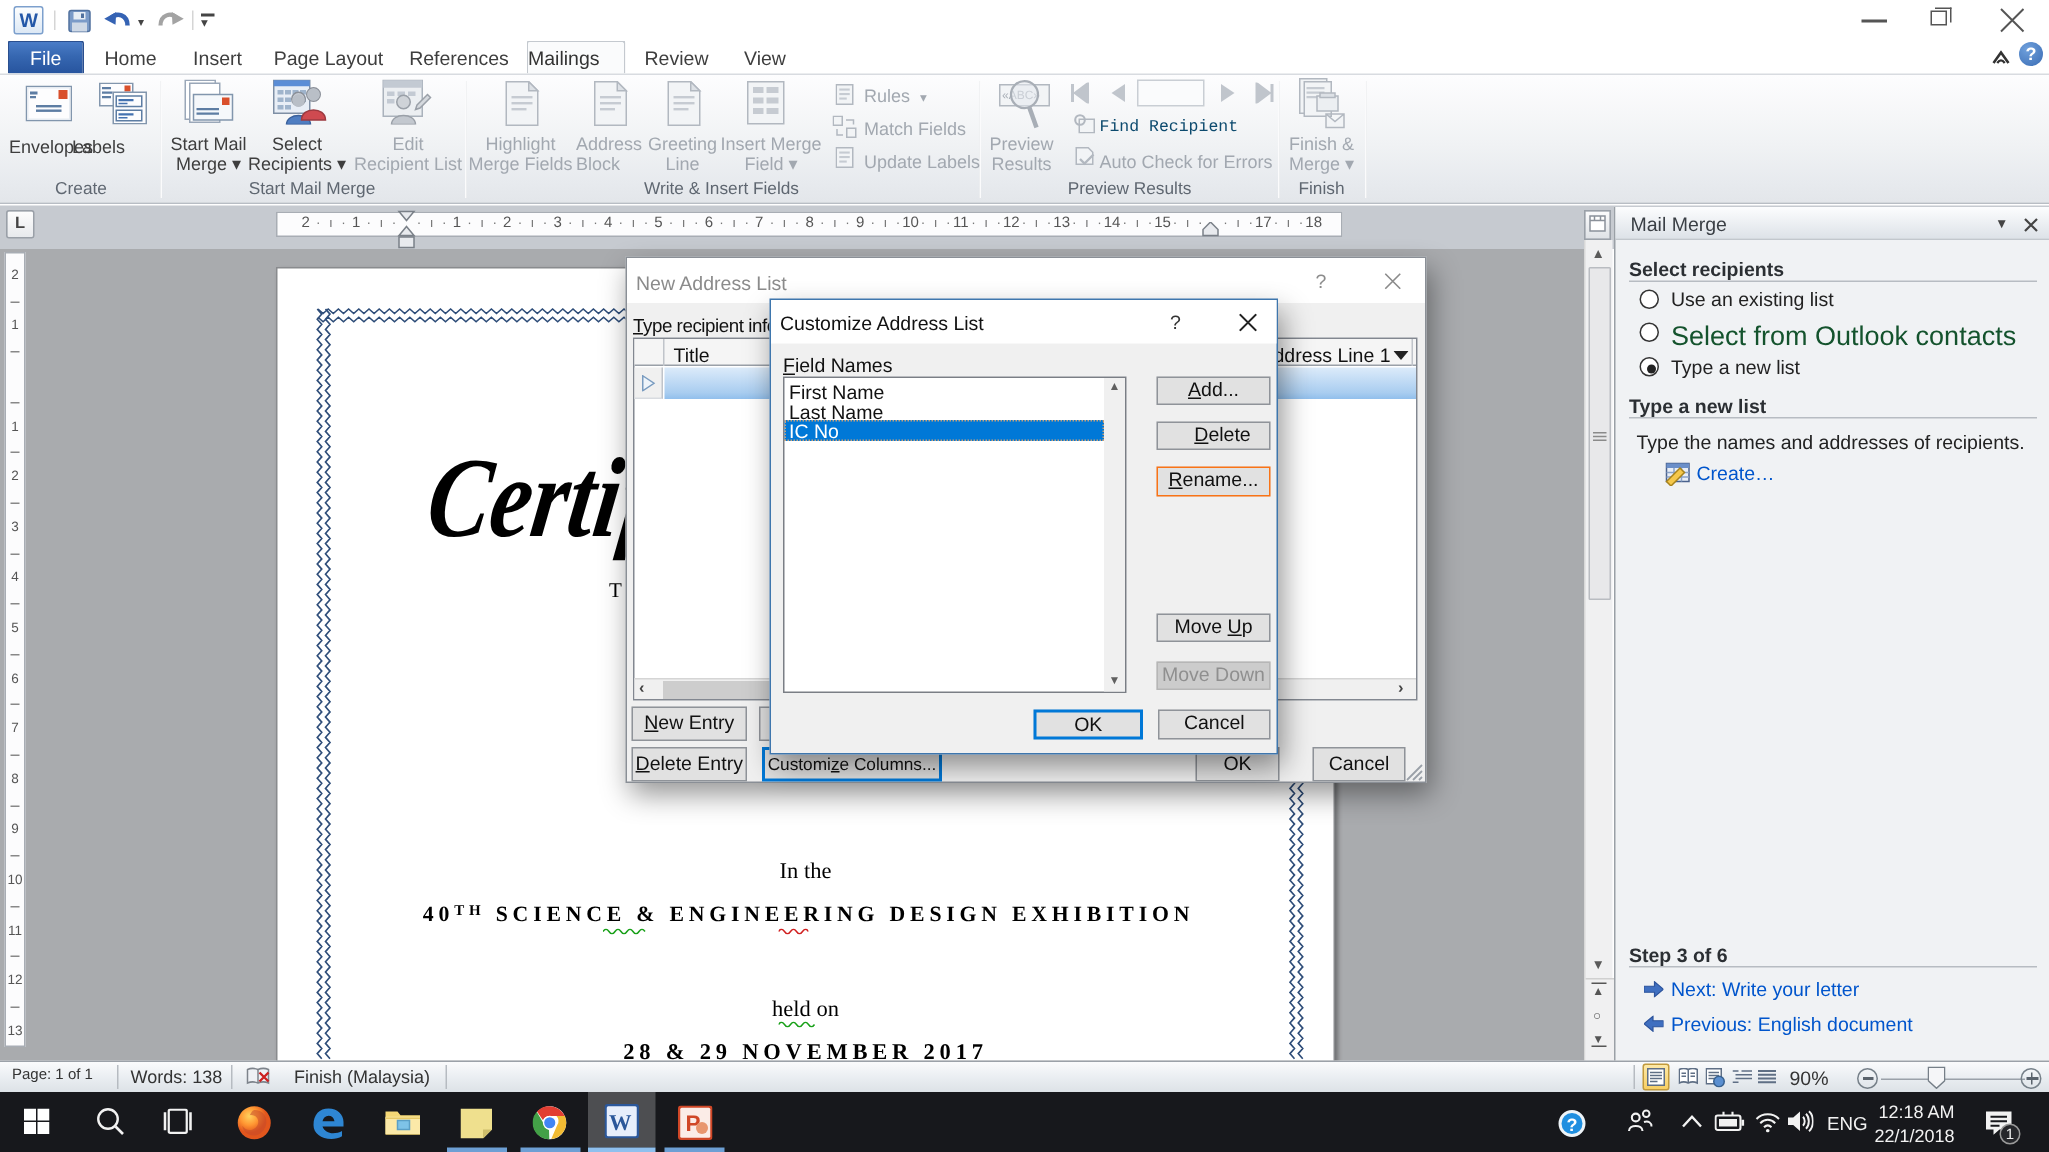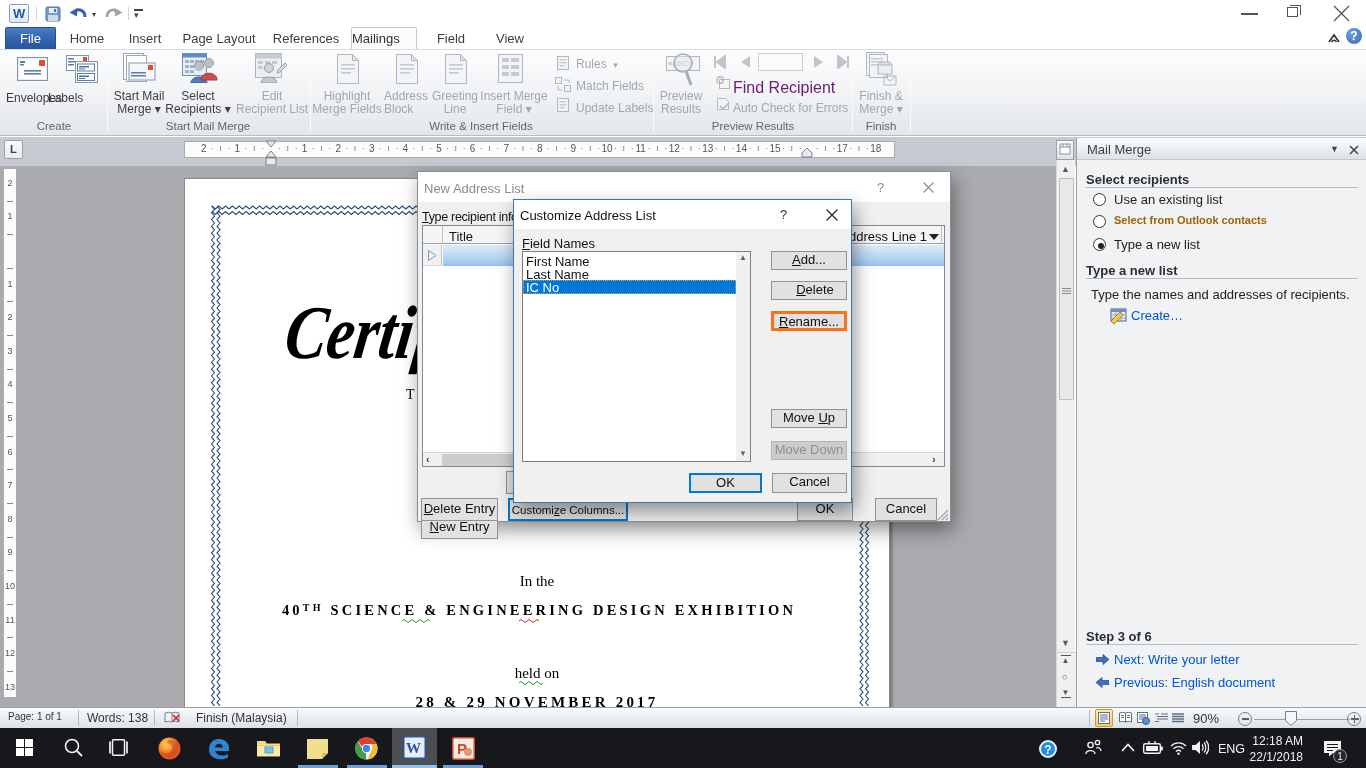--- a/index.html
+++ b/index.html
@@ -41,21 +41,21 @@
  <svg class="ab" style="left:1333px;top:5px;" width="17" height="17" viewBox="0 0 17 17">
       <path d="M1,1 L16,16 M16,1 L1,16" stroke="#555" stroke-width="1.3"></path>
     </svg>
 </div>
 <div class="ab" style="left:0;top:27px;width:1366px;height:22px;background:#fff;"> 
     <div class="ab" style="left:5px;top:0;width:51px;height:22px;background:linear-gradient(#4a7cc7,#3667b1 45%,#27549e);border:1px solid #2a4f8f;border-bottom:none;border-radius:2px 2px 0 0;color:#fff;font-size:13px;text-align:center;line-height:21px;">File</div> 
     <div class="t" style="left:87px;top:4px;transform:translateX(-50%);font-size:13px;color:#3e3e3e;">Home</div> 
     <div class="t" style="left:145px;top:4px;transform:translateX(-50%);font-size:13px;color:#3e3e3e;">Insert</div> 
     <div class="t" style="left:219px;top:4px;transform:translateX(-50%);font-size:13px;color:#3e3e3e;">Page Layout</div> 
     <div class="t" style="left:306px;top:4px;transform:translateX(-50%);font-size:13px;color:#3e3e3e;">References</div> 
-    <div class="t" style="left:451px;top:4px;transform:translateX(-50%);font-size:13px;color:#3e3e3e;">Field</div> 
+    <div class="t" style="left:451px;top:4px;transform:translateX(-50%);font-size:13px;color:#3e3e3e;">Review</div> 
     <div class="t" style="left:510px;top:4px;transform:translateX(-50%);font-size:13px;color:#3e3e3e;">View</div> 
     <div class="ab" style="left:351px;top:0;width:66px;height:22px;background:#fafbfc;border:1px solid #c4c9cf;border-bottom:none;border-radius:2px 2px 0 0;font-size:13px;color:#333;text-align:left;line-height:21px;">Mailings</div>
   </div>
 <div class="ab" style="left:0;top:49px;width:1366px;height:87px;background:linear-gradient(#fdfdfe,#f0f2f4 55%,#e7eaee 85%,#e3e6ea);border-top:1px solid #d8dbe0;border-bottom:1px solid #b8bdc4;">
     <div class="ab" style="left:107px;top:4px;width:1px;height:78px;background:#d3d7dc;border-right:1px solid #fbfbfc;"></div>
     <div class="ab" style="left:310px;top:4px;width:1px;height:78px;background:#d3d7dc;border-right:1px solid #fbfbfc;"></div>
     <div class="ab" style="left:653px;top:4px;width:1px;height:78px;background:#d3d7dc;border-right:1px solid #fbfbfc;"></div>
     <div class="ab" style="left:852px;top:4px;width:1px;height:78px;background:#d3d7dc;border-right:1px solid #fbfbfc;"></div>
     <div class="ab" style="left:910px;top:4px;width:1px;height:78px;background:#d3d7dc;border-right:1px solid #fbfbfc;"></div>
     <div class="t" style="left:54px;top:70px;transform:translateX(-50%);font-size:11.5px;color:#5f6771;">Create</div>
@@ -209,21 +209,21 @@
 <svg class="ab" style="left:813px;top:56px;" width="11" height="12" viewBox="0 0 11 12">
     <path d="M1,0 L10,6 L1,12 Z" fill="#c0c5cc"></path>
   </svg>
 <svg class="ab" style="left:836px;top:55px;" width="15" height="14" viewBox="0 0 15 14">
     <path d="M12,1 v12 M2,1 L10,7 L2,13 Z" fill="#c0c5cc" stroke="#c0c5cc" stroke-width="2"></path>
   </svg>
 <svg class="ab" style="left:716px;top:76px;" width="14" height="13" viewBox="0 0 14 13">
  <rect x="3.5" y="3.5" width="10" height="9" fill="#f2f4f6" stroke="#b2b8c0"></rect>
  <circle cx="4" cy="4" r="3.2" fill="none" stroke="#b2b8c0" stroke-width="1.4"></circle>
 </svg>
-<div class="t" style="left:733px;top:79px;font-size:16px;color:#701a75;">Find Recipient</div>
+<div class="t" style="left:733px;top:79px;font-size:11px;color:#0c4a6e;font-family:Liberation Mono, monospace;">Find Recipient</div>
 <svg class="ab" style="left:716px;top:98px;" width="14" height="14" viewBox="0 0 14 14">
  <path d="M1.5,0.5 h8 l3,3 v8 h-11 Z" fill="#f2f4f6" stroke="#b2b8c0"></path>
  <path d="M4,8 l3,3 l6,-6" fill="none" stroke="#b2b8c0" stroke-width="1.6"></path>
 </svg>
 <div class="t" style="left:733px;top:101px;font-size:12px;color:#a2a8b0;">Auto Check for Errors</div>
 <svg class="ab" style="left:864px;top:52px;" width="34" height="34" viewBox="0 0 34 34">
  <rect x="2.5" y="0.5" width="18" height="23" fill="#f2f4f6" stroke="#b2b8c0"></rect>
  <rect x="5.5" y="2.5" width="18" height="23" fill="#f2f4f6" stroke="#b2b8c0"></rect>
  <rect x="7" y="6" width="12" height="1.5" fill="#c6cbd2"></rect>
     <rect x="7" y="9" width="12" height="1.5" fill="#c6cbd2"></rect>
@@ -410,21 +410,21 @@
     <div class="t" style="left:10px;top:4px;font-size:13px;color:#3a3f45;">Mail Merge</div> 
     <div class="t" style="left:253px;top:6px;font-size:9px;color:#444;">▼</div> 
     <svg class="ab" style="left:272px;top:7px;" width="10" height="10" viewBox="0 0 10 10">
       <path d="M1,1 L9,9 M9,1 L1,9" stroke="#444" stroke-width="1.5"></path>
     </svg> 
     <div class="t" style="left:9px;top:34px;font-size:13px;font-weight:bold;color:#2b2f33;">Select recipients</div> 
     <div class="ab" style="left:9px;top:49px;width:272px;height:1px;background:#b7bcc2;"></div> 
     <div class="ab" style="left:16px;top:55px;width:13px;height:13px;border-radius:50%;border:1px solid #333;background:#fff;"></div> 
     <div class="t" style="left:37px;top:54px;font-size:13px;color:#222;">Use an existing list</div> 
     <div class="ab" style="left:16px;top:77px;width:13px;height:13px;border-radius:50%;border:1px solid #333;background:#fff;"></div> 
-    <div class="t" style="left:37px;top:76px;font-size:11px;color:#a16207;font-weight:bold;">Select from Outlook contacts</div> 
+    <div class="t" style="left:37px;top:76px;font-size:18px;color:#14532d;">Select from Outlook contacts</div> 
     <div class="ab" style="left:16px;top:100px;width:13px;height:13px;border-radius:50%;border:1px solid #333;background:#fff;">
       <div class="ab" style="left:3.5px;top:3.5px;width:6px;height:6px;border-radius:50%;background:#222;"></div>
     </div> 
     <div class="t" style="left:37px;top:99px;font-size:13px;color:#222;">Type a new list</div> 
     <div class="t" style="left:9px;top:125px;font-size:13px;font-weight:bold;color:#2b2f33;">Type a new list</div> 
     <div class="ab" style="left:9px;top:140px;width:272px;height:1px;background:#b7bcc2;"></div> 
     <div class="t" style="left:14px;top:149px;font-size:13px;color:#222;">Type the names and addresses of recipients.</div> 
     <svg class="ab" style="left:33px;top:169px;" width="17" height="17" viewBox="0 0 17 17">
   <rect x="1" y="2" width="15" height="12" fill="#e8eef6" stroke="#49618c"></rect>
   <rect x="1" y="2" width="15" height="3" fill="#6b8fc9"></rect>
@@ -608,21 +608,21 @@
       <div class="ab" style="left:0;top:19px;width:19px;height:21px;background:#f0f0f0;border-right:1px solid #c0c4ca;border-bottom:1px solid #d8dbe0;"><svg width="9" height="11" style="margin:5px 0 0 5px;" viewBox="0 0 9 11">
           <path d="M0.5,0.5 L8,5.5 L0.5,10.5 Z" fill="#eef4fa" stroke="#7a9cc0"></path>
         </svg></div>  
       <div class="ab" style="left:20px;top:19px;width:501px;height:21px;background:linear-gradient(#dcebfa,#a9cdf0 80%,#91bfec);"></div>  
       <div class="ab" style="left:0;top:226px;width:521px;height:14px;background:#f0f0f0;border-top:1px solid #d5d5d5;">   
         <div class="t" style="left:3px;top:0px;font-size:11px;color:#444;font-weight:bold;">‹</div>   
         <div class="ab" style="left:19px;top:1px;width:140px;height:12px;background:#cdcdcd;"></div>   
         <div class="t" style="left:509px;top:0px;font-size:11px;color:#444;font-weight:bold;">›</div>  
       </div> 
     </div> 
-    <div class="ab" style="left:3px;top:299px;width:77px;height:23px;background:#e1e1e1;border:1px solid #8f9399;font-size:13px;color:#111;text-align:center;line-height:20px;white-space:nowrap;overflow:hidden;margin-top:45px;"><span style="text-decoration:underline;">N</span>ew Entry</div> 
+    <div class="ab" style="left:3px;top:299px;width:77px;height:23px;background:#e1e1e1;border:1px solid #8f9399;font-size:13px;color:#111;text-align:center;line-height:20px;white-space:nowrap;overflow:hidden;"><span style="text-decoration:underline;">N</span>ew Entry</div> 
     <div class="ab" style="left:88px;top:299px;width:90px;height:23px;background:#e1e1e1;border:1px solid #8f9399;font-size:13px;color:#111;text-align:center;line-height:20px;white-space:nowrap;overflow:hidden;"><span style="text-decoration:underline;">F</span>ind...</div> 
     <div class="ab" style="left:3px;top:326px;width:77px;height:23px;background:#e1e1e1;border:1px solid #8f9399;font-size:13px;color:#111;text-align:center;line-height:20px;white-space:nowrap;overflow:hidden;"><span style="text-decoration:underline;">D</span>elete Entry</div> 
     <div class="ab" style="left:90px;top:326px;width:120px;height:23px;background:#e1e1e1;border:2px solid #0078d7;font-size:11.5px;color:#111;text-align:center;line-height:20px;white-space:nowrap;overflow:hidden;">Customi<span style="text-decoration:underline;">z</span>e Columns...</div> 
     <div class="ab" style="left:379px;top:326px;width:56px;height:23px;background:#e1e1e1;border:1px solid #8f9399;font-size:13px;color:#111;text-align:center;line-height:20px;white-space:nowrap;overflow:hidden;">OK</div> 
     <div class="ab" style="left:457px;top:326px;width:62px;height:23px;background:#e1e1e1;border:1px solid #8f9399;font-size:13px;color:#111;text-align:center;line-height:20px;white-space:nowrap;overflow:hidden;">Cancel</div> 
     <svg class="ab" style="left:519px;top:337px;" width="12" height="12" viewBox="0 0 12 12">
       <path d="M11,1 L1,11 M11,5 L5,11 M11,9 L9,11" stroke="#9aa0a8" stroke-width="1.2"></path>
     </svg>
   </div>
 <div class="ab" style="left:513px;top:199px;width:339px;height:304px;background:#f0f0f0;border:1px solid #3e76ad;box-shadow:3px 8px 18px rgba(0,0,0,.42);"> 
@@ -639,17 +639,17 @@
       <div class="ab" style="left:0px;top:28px;width:213px;height:14px;background:#0078d7;outline:1px dotted #caa27a;outline-offset:-1px;">
         <div class="t" style="left:3px;top:0px;font-size:13px;color:#fff;">IC No</div>
       </div>  
       <div class="ab" style="left:213px;top:0;width:14px;height:209px;background:#f0f0f0;">   
         <div class="t" style="left:3px;top:1px;font-size:8px;color:#606060;">▲</div>   
         <div class="t" style="left:3px;top:197px;font-size:8px;color:#606060;">▼</div>  
       </div> 
     </div> 
     <div class="ab" style="left:257px;top:51px;width:76px;height:19px;background:#e1e1e1;border:1px solid #8f9399;font-size:13px;color:#111;text-align:center;line-height:15px;"><span style="text-decoration:underline;">A</span>dd...</div> 
     <div class="ab" style="left:257px;top:81px;width:76px;height:19px;background:#e1e1e1;border:1px solid #8f9399;font-size:13px;color:#111;text-align:center;line-height:15px;padding-left:12px;"><span style="text-decoration:underline;">D</span>elete</div> 
-    <div class="ab" style="left:257px;top:111px;width:76px;height:20px;background:#e1e1e1;border:3px solid #f97316;font-size:13px;color:#111;text-align:center;line-height:16px;"><span style="text-decoration:underline;">R</span>ename...</div> 
+    <div class="ab" style="left:257px;top:111px;width:76px;height:20px;background:#e1e1e1;border:1px solid #f97316;font-size:13px;color:#111;text-align:center;line-height:16px;"><span style="text-decoration:underline;">R</span>ename...</div> 
     <div class="ab" style="left:257px;top:209px;width:76px;height:19px;background:#e1e1e1;border:1px solid #8f9399;font-size:13px;color:#111;text-align:center;line-height:15px;">Move <span style="text-decoration:underline;">U</span>p</div> 
     <div class="ab" style="left:257px;top:241px;width:76px;height:19px;background:#cccccc;border:1px solid #b6b6b6;font-size:13px;color:#8f8f8f;text-align:center;line-height:15px;">Move Down</div> 
     <div class="ab" style="left:175px;top:273px;width:73px;height:20px;background:#e1e1e1;border:2px solid #0078d7;font-size:13px;color:#111;text-align:center;line-height:16px;">OK</div> 
     <div class="ab" style="left:258px;top:273px;width:75px;height:20px;background:#e1e1e1;border:1px solid #8f9399;font-size:13px;color:#111;text-align:center;line-height:16px;">Cancel</div>
   </div>
 </body></html>

